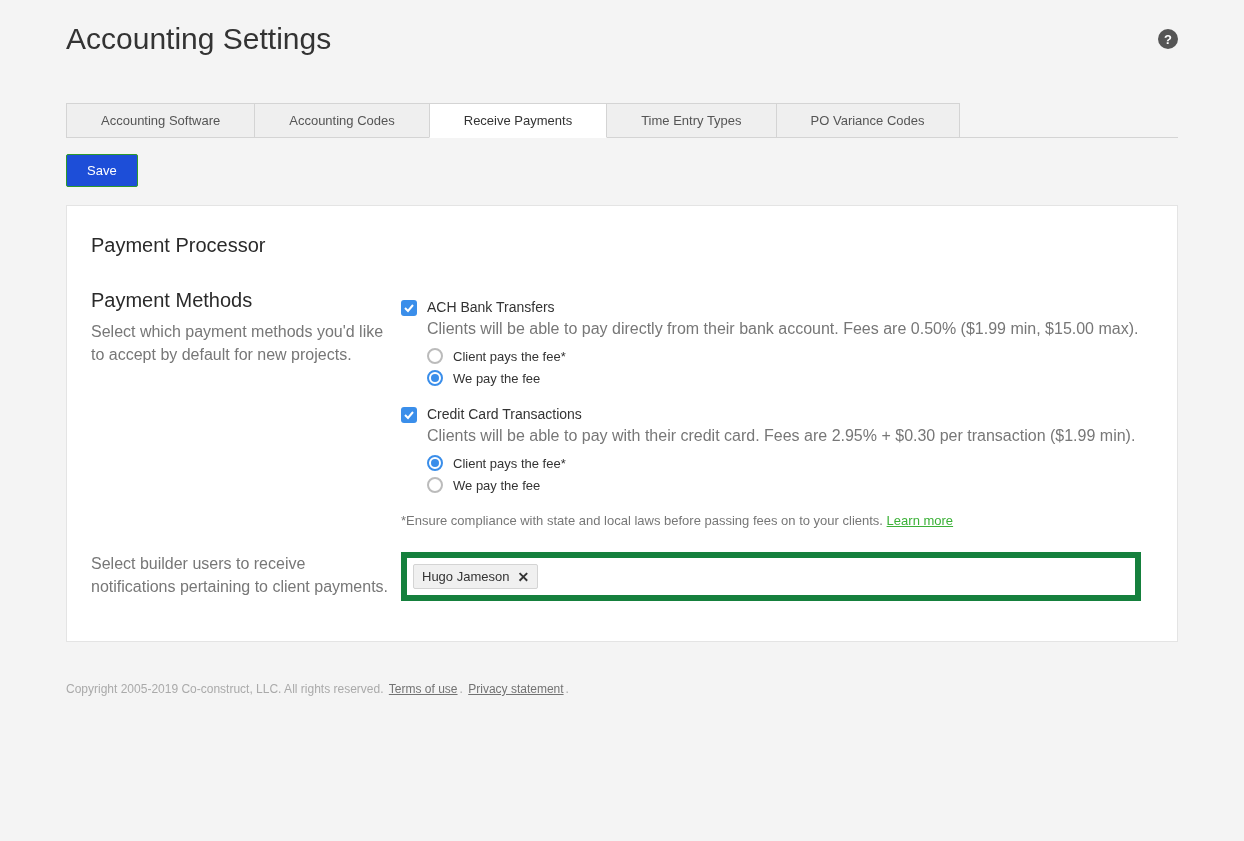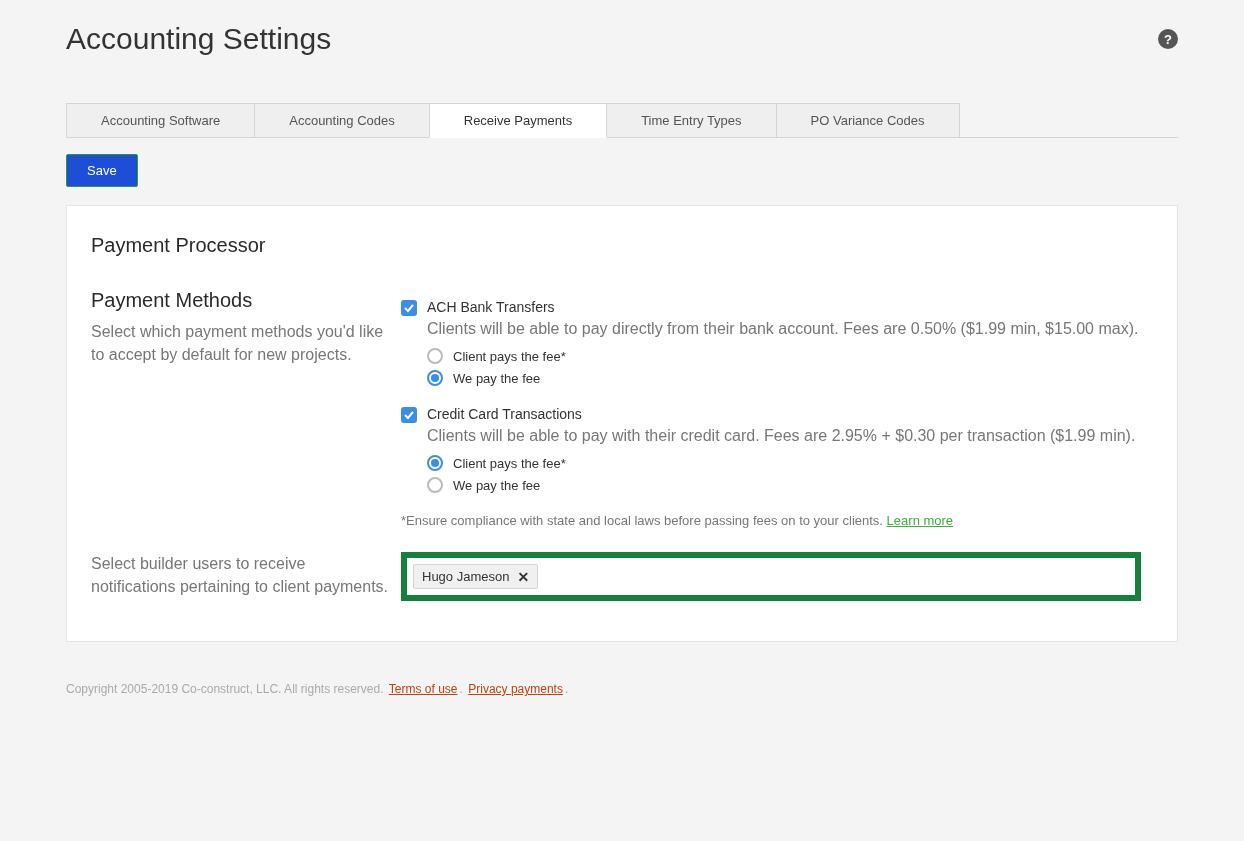--- a/index.html
+++ b/index.html
@@ -202,21 +202,21 @@
     font-weight: bold;
     color: #333;
     font-size: 14px;
     line-height: 1;
   }
   .footer {
     margin-top: 40px;
     font-size: 12px;
     color: #aaa;
   }
-  .footer a { color: #c2410c; text-decoration: underline; cursor: pointer; margin: 0 2px; }
+  .footer a { color: #737373; text-decoration: underline; cursor: pointer; margin: 0 2px; }
 </style>
 </head>
 <body>
 
 <div class="page">
   <div class="header">
     <h1 class="page-title">Accounting Settings</h1>
     <div class="help-icon">?</div>
   </div>
 
@@ -317,15 +317,15 @@
           </div>
         </div>
       </div>
     </div>
 
   </div>
 
   <div class="footer">
     <span>Copyright 2005-2019 Co-construct, LLC. All rights reserved.</span>
     <a>Terms of use</a>.
-    <a>Privacy payments</a>.
+    <a>Privacy statement</a>.
   </div>
 </div>
 
 </body></html>

